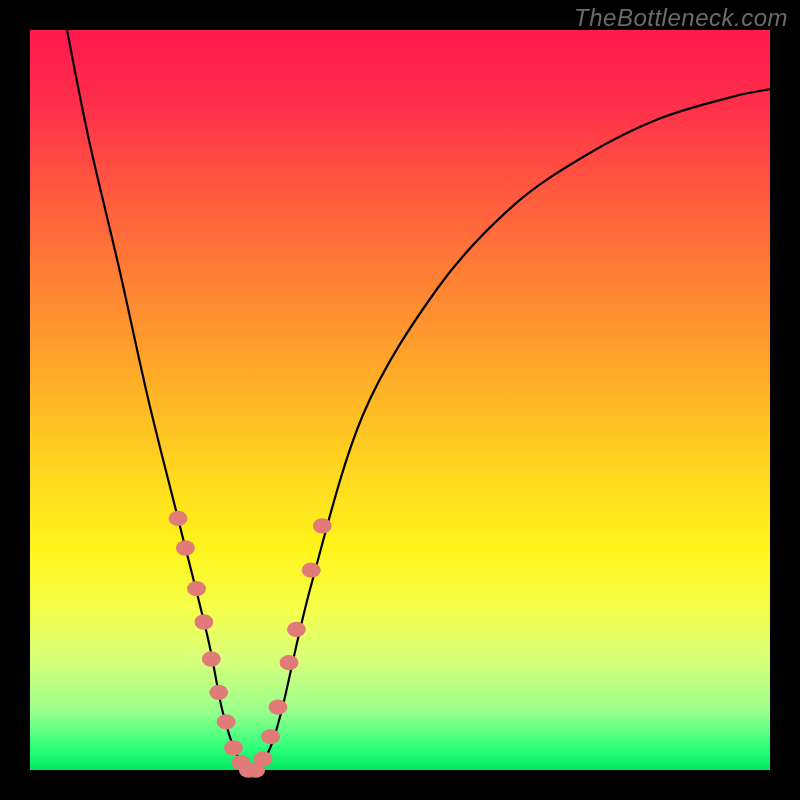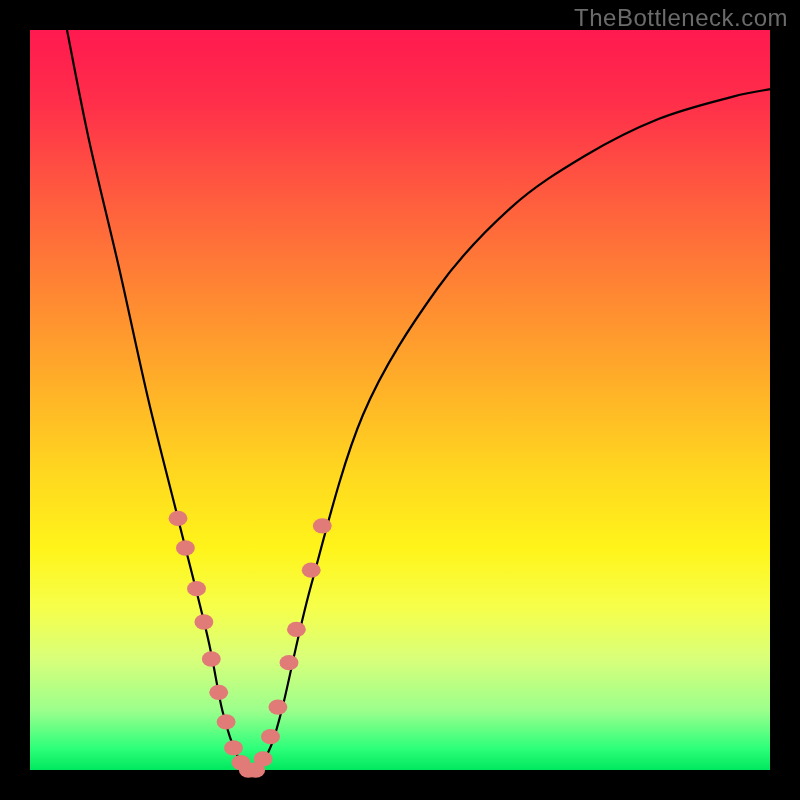--- a/index.html
+++ b/index.html
@@ -11,20 +11,21 @@
     background: #000;
     font-family: Arial, Helvetica, sans-serif;
   }
   .frame {
     position: absolute;
     left: 0;
     top: 0;
     width: 800px;
     height: 800px;
     background: #000;
+    font-style: italic;
   }
   .plot {
     position: absolute;
     left: 30px;
     top: 30px;
     width: 740px;
     height: 740px;
     background: linear-gradient(to bottom,
       #ff194f 0%,
       #ff2f4a 10%,

